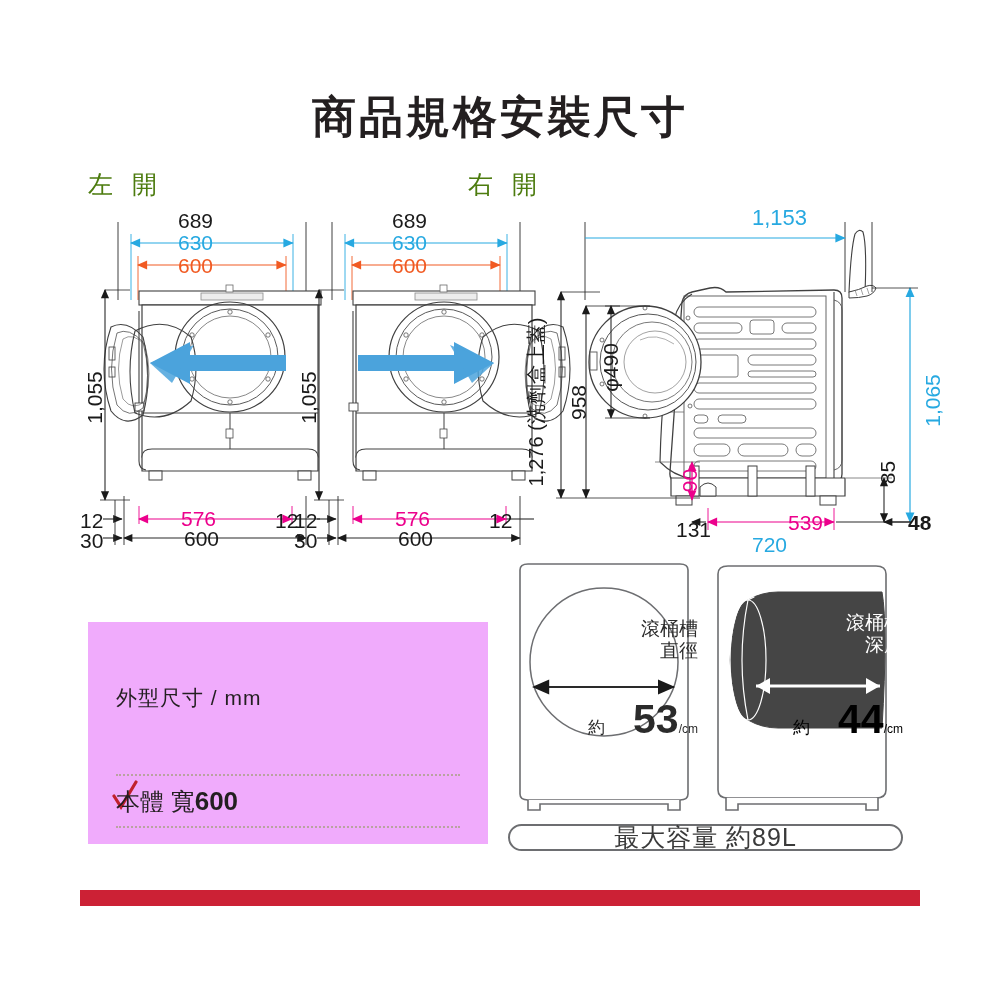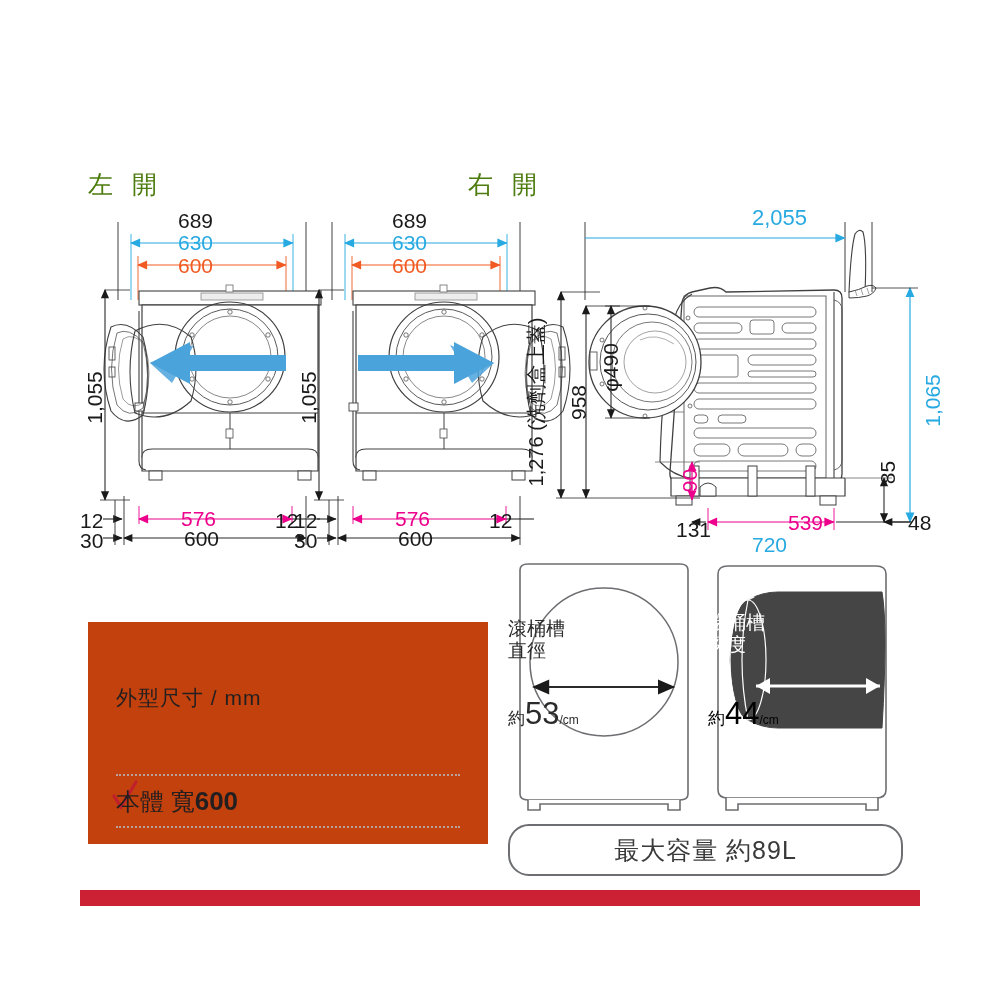--- a/index.html
+++ b/index.html
@@ -33,21 +33,21 @@
   .dim.pink   { color:#ec008c; }
 
   .rot90 { transform:rotate(-90deg); }
 
   
   svg.layer { position:absolute; top:0; left:0; width:1000px; height:1000px; pointer-events:none; }
 
   
   #spec-box {
     position:absolute; left:88px; top:622px; width:400px; height:222px;
-    background:#c2410c;
+    background:#f0abfc;
   }
   #spec-box .sp-unit {
     position:absolute; left:28px; top:62px;
     font-size:21px; color:#231f20; letter-spacing:1px;
   }
   #spec-box .sp-main {
     position:absolute; left:28px; top:100px;
     font-size:27px; color:#231f20; letter-spacing:0px; white-space:nowrap;
   }
   #spec-box .sp-main b { font-weight:bold; font-size:30px; }
@@ -64,45 +64,46 @@
   #spec-box .dots.d2 { top:204px; }
   #spec-box .check {
     position:absolute; left:24px; top:158px; width:26px; height:30px;
   }
 
   
   #drum-dia-panel  { position:absolute; left:508px; top:566px; width:190px; height:252px; }
   #drum-depth-panel{ position:absolute; left:708px; top:566px; width:195px; height:252px; }
 
   .drum-cap-bar {
-    position:absolute; left:508px; top:824px; width:395px; height:52px;
+    position:absolute; left:508px; top:824px; width:395px; height:27px;
     border:2px solid #6d6e71; border-radius:21px;
     display:flex; align-items:center; justify-content:center;
     font-size:25px; color:#3a3a3a; letter-spacing:1px;
   }
 
-  .drum-text { position:absolute; text-align:left; width:100%; }
+  .drum-text { position:absolute; text-align:right; width:100%; }
   .drum-label { font-size:19px; color:#2b2b2b; line-height:1.15; }
   .drum-label.white { color:#ffffff; }
   .drum-val { font-size:17px; color:#2b2b2b; }
-  .drum-val .big { font-size:31px; font-weight:normal; }
+  .drum-val .big { font-size:41px; font-weight:bold;margin-left:28px; }
   .drum-val .unit { font-size:12px; }
   .drum-val.white { color:#000000; }
 
   
   #bottom-bar {
     position:absolute; left:80px; top:890px; width:840px; height:16px;
     background:#cc2135;
   }
 </style>
 </head>
 <body>
 
 <div class="page">
 
+  <div id="page-title">商品規格安裝尺寸</div>
 
   <svg class="layer" viewBox="0 0 1000 1000">
     <defs>
       <marker id="ah" markerWidth="9" markerHeight="9" refX="8" refY="4.5" orient="auto">
         <path d="M0,0.8 L8.6,4.5 L0,8.2 z" fill="#1a1a1a"></path>
       </marker>
       <marker id="ahs" markerWidth="9" markerHeight="9" refX="1" refY="4.5" orient="auto">
         <path d="M8.6,0.8 L0,4.5 L8.6,8.2 z" fill="#1a1a1a"></path>
       </marker>
       <marker id="ahB" markerWidth="9" markerHeight="9" refX="8" refY="4.5" orient="auto">
@@ -377,29 +378,29 @@
   <div class="t dim" style="left:392px; top:210px;">689</div>
   <div class="t dim blue" style="left:392px; top:232px;">630</div>
   <div class="t dim orange" style="left:392px; top:255px;">600</div>
   <div class="t dim rot90" style="left:282px; top:387px;">1,055</div>
   <div class="t dim" style="left:294px; top:510px;">12</div>
   <div class="t dim" style="left:294px; top:530px;">30</div>
   <div class="t dim pink" style="left:395px; top:508px;">576</div>
   <div class="t dim" style="left:398px; top:528px;">600</div>
   <div class="t dim" style="left:489px; top:510px;">12</div>
 
-  <div class="t dim blue" style="left:752px; top:207px; font-size:22px;">2,055</div>
+  <div class="t dim blue" style="left:752px; top:207px; font-size:22px;">1,153</div>
   <div class="t dim rot90" style="left:452px; top:392px; font-size:20px;">1,276 (洗劑盒上蓋)</div>
   <div class="t dim rot90" style="left:561px; top:392px;">958</div>
   <div class="t dim rot90" style="left:586px; top:357px;">φ490</div>
   <div class="t dim pink rot90" style="left:678px; top:470px;">90</div>
   <div class="t dim" style="left:676px; top:519px;">131</div>
   <div class="t dim pink" style="left:788px; top:512px;">539</div>
   <div class="t dim blue" style="left:752px; top:534px;">720</div>
-  <div class="t dim" style="left:908px; top:512px;">48</div>
+  <div class="t dim" style="left:908px; top:512px;font-weight:bold;">48</div>
   <div class="t dim rot90" style="left:876px; top:462px;">85</div>
   <div class="t dim blue rot90" style="left:906px; top:390px;">1,065</div>
 
   <div id="spec-box">
     <div class="sp-unit">外型尺寸 / mm</div>
     <div class="dots d1"></div>
     <svg class="check" viewBox="0 0 26 30">
       <path d="M2,16 L9,27 L24,2" fill="none" stroke="#c0202c" stroke-width="3.2" stroke-linecap="round"></path>
     </svg>
     <div class="sp-body">

